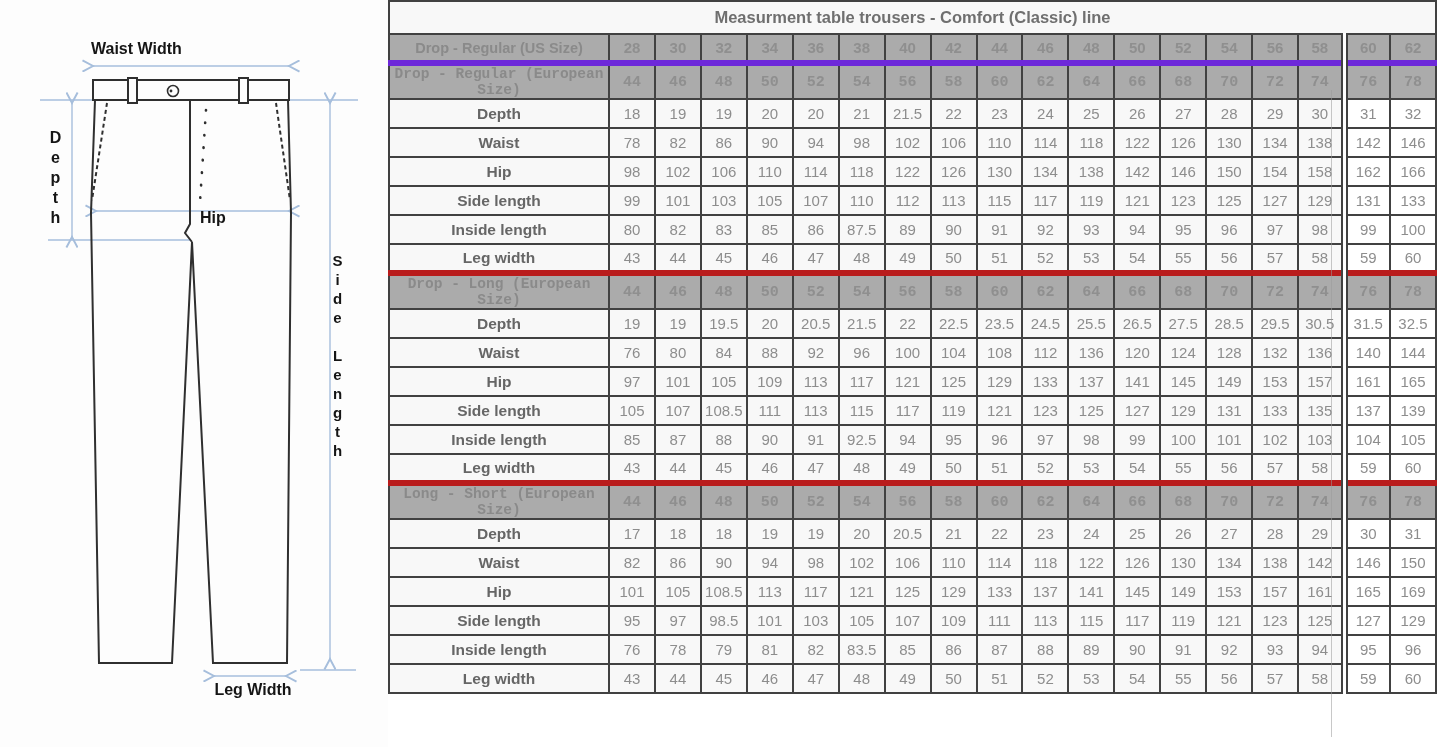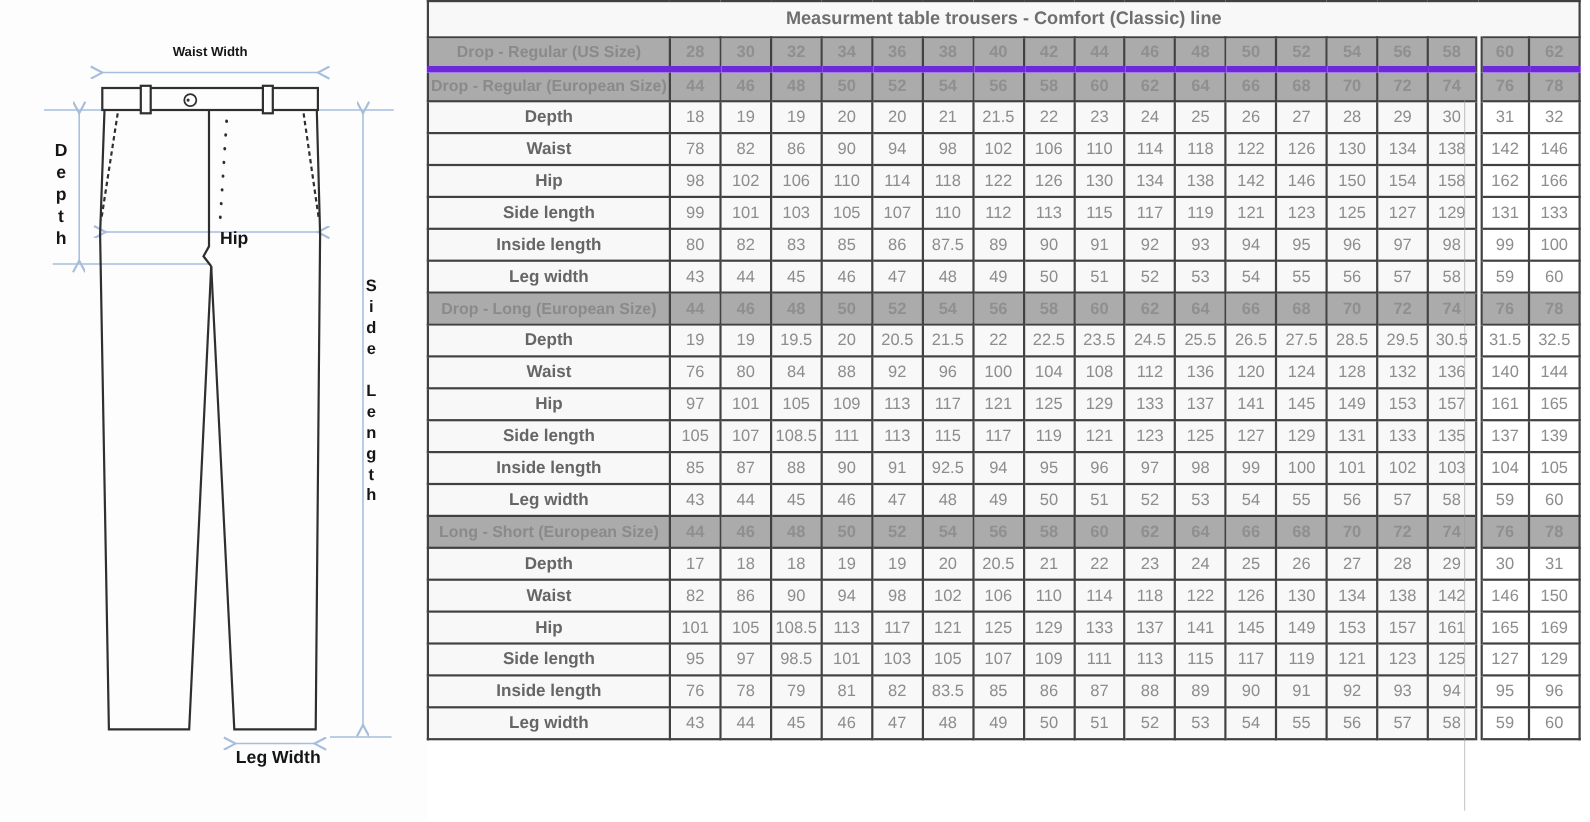--- a/index.html
+++ b/index.html
@@ -3,40 +3,40 @@
 <meta charset="utf-8">
 <style>
   html,body{margin:0;padding:0;background:#ffffff;}
   .stage{position:relative;width:1445px;height:747px;background:#ffffff;overflow:hidden;
          font-family:"Liberation Sans",sans-serif;}
 
   
   .diagram{position:absolute;left:0;top:0;width:388px;height:747px;background:#fdfdfd;}
   .diagram svg{position:absolute;left:0;top:0;}
   .dlabel{position:absolute;color:#151515;font-weight:700;white-space:pre;}
-  .ww{left:91px;top:40px;width:200px;text-align:center;font-size:12px;}
+  .ww{left:91px;top:40px;width:200px;font-size:16px;}
   .hip{left:200px;top:209px;font-size:16px;}
   .lw{left:205px;top:681px;width:96px;text-align:center;font-size:16px;}
   .vert{writing-mode:vertical-rl;text-orientation:upright;}
   .depthl{left:46px;top:129px;font-size:16px;letter-spacing:3px;}
   .sidel{left:329px;top:252px;font-size:15px;letter-spacing:2px;}
 
   
   .table-wrap{position:absolute;left:388px;top:0;width:1049px;height:737px;}
   table{border-collapse:collapse;table-layout:fixed;width:1049px;height:614px;}
   td{border:2px solid #414141;text-align:center;vertical-align:middle;
      font-size:15px;color:#8d8d8d;background:#f8f8f8;padding:0;overflow:hidden;}
   tr{height:29px;}
   tr.titlerow{height:33px;}
   td.title{background:#f8f8f8;color:#6f6f6f;font-weight:700;font-size:16.5px;}
   td.lbl{font-weight:700;color:#666;font-size:15.5px;}
   tr.size td{background:#ababab;color:#8f8f8f;font-weight:700;}
   tr.size td.lbl{color:#8a8a8a;font-size:14.5px;}
   tr.size-us td{border-bottom:6px solid #6d28d9;}
-  tr.size-eu td{border-top:1px solid #b91c1c;}
+  tr.size-eu td{border-top:6px solid #b91c1c;font-family:Liberation Mono, monospace;}
   td.p2{background:#ffffff;}
   tr.size td.p2{background:#ababab;}
   td.dsep{border-left:7px double #414141;}
   .artifact{position:absolute;left:943px;top:90px;width:1px;height:647px;
             background:#9a9a9a;opacity:.55;pointer-events:none;}
 </style>
 </head>
 <body>
 
 <div class="stage">

